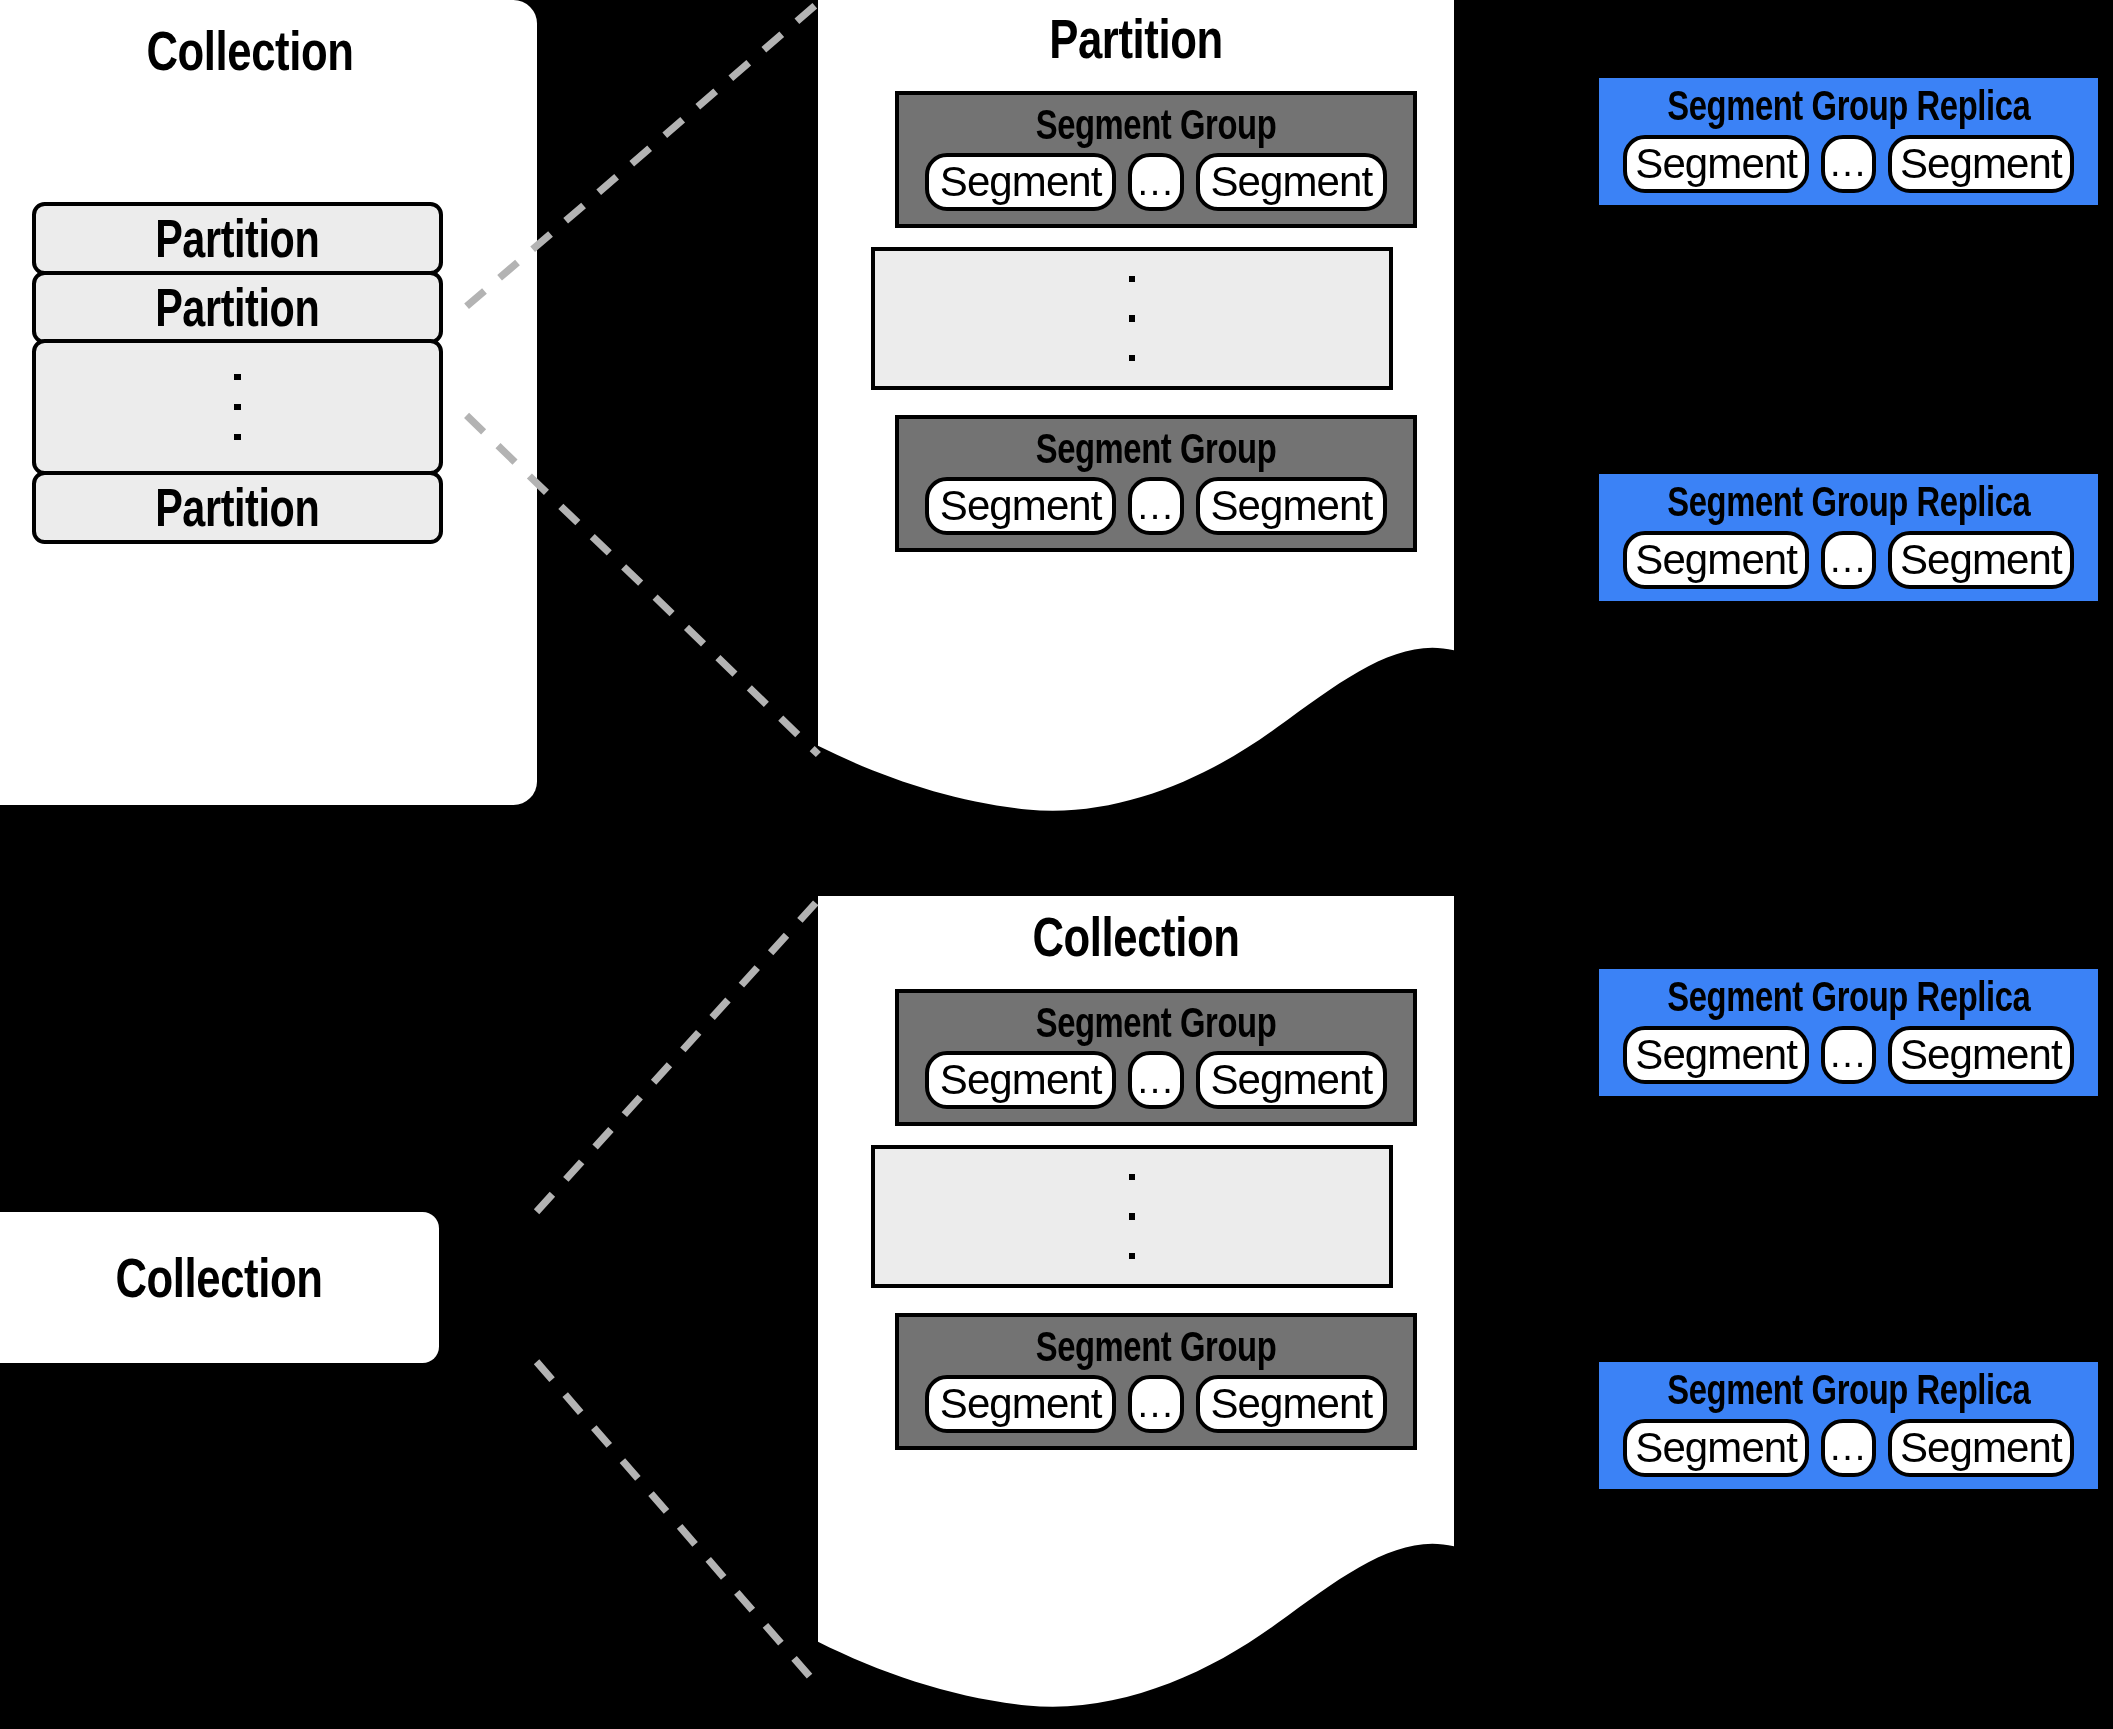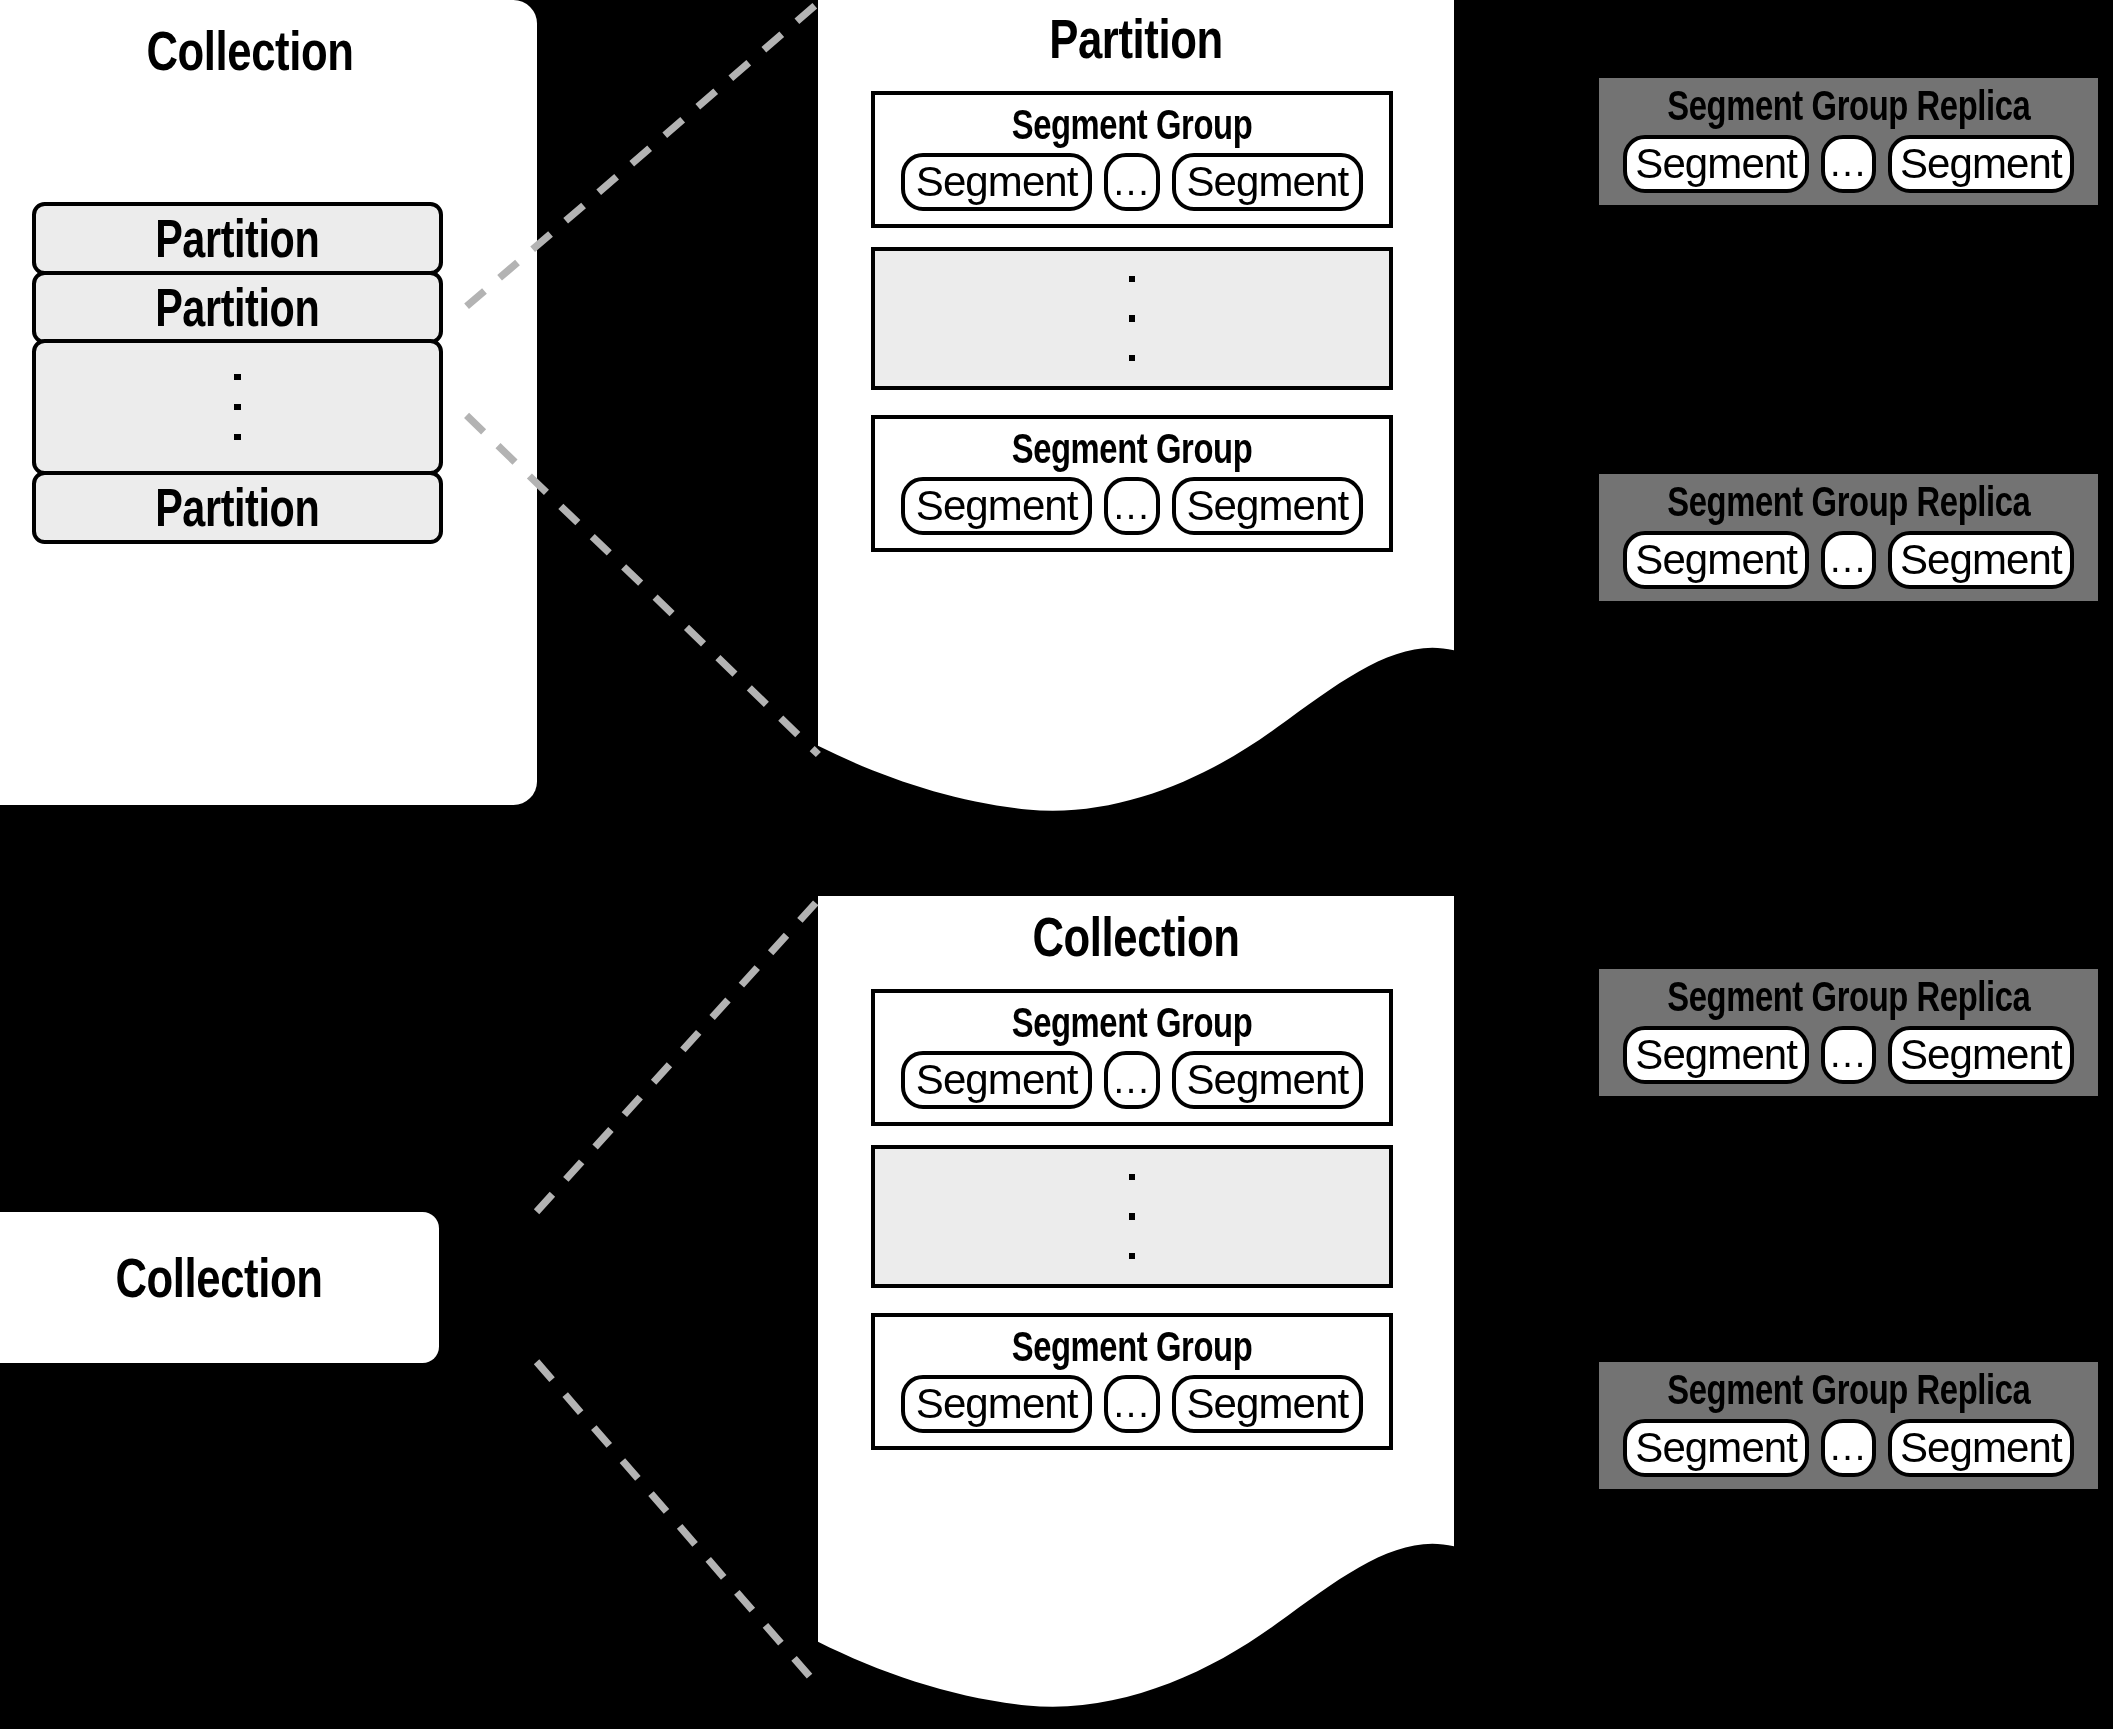--- a/index.html
+++ b/index.html
@@ -44,43 +44,44 @@
     height:73px;margin-top:-4.5px;display:flex;align-items:center;
     justify-content:center;
   }
   .part-box:first-child{margin-top:0;}
   .part-box.tall{height:136px;flex-direction:column;justify-content:center;gap:23.6px;}
   .vdots{width:6.4px;height:6.4px;background:#000;flex:0 0 auto;}
 
   
   .seg-group{
     box-sizing:border-box;position:absolute;
-    background:#ffffff;border:4.5px solid #000;
+    background:#737373;border:4.5px solid #000;
     padding:9px 11px 12.7px 11px;
+    margin-left:24px;
   }
   .seg-row{display:flex;align-items:center;justify-content:center;gap:11.8px;margin-top:7.3px;}
   .seg-box{
     box-sizing:border-box;background:#fff;border:4.5px solid #000;border-radius:22px;
     height:58px;display:flex;align-items:center;justify-content:center;
     font-size:42px;color:#000;padding:0 12.7px;white-space:nowrap;
     letter-spacing:-0.9px;
   }
   .seg-box.ell{padding:0 9px;font-size:38px;letter-spacing:1.8px;}
 
   
   .seg-spacer{
     box-sizing:border-box;position:absolute;
     background:#ececec;border:4.5px solid #000;
     display:flex;flex-direction:column;align-items:center;justify-content:center;gap:33px;
   }
 
   
   .replica{
     box-sizing:border-box;position:absolute;left:1596px;width:505px;
-    background:#737373;border:3.6px solid #000;
+    background:#3b82f6;border:3.6px solid #000;
     padding:7.3px 12.7px 12.7px 12.7px;
   }
 
   
   .connectors{position:absolute;left:0;top:0;width:2114px;height:1729px;pointer-events:none;}
 </style>
 </head>
 <body>
 
 <div class="panel collection-left">

